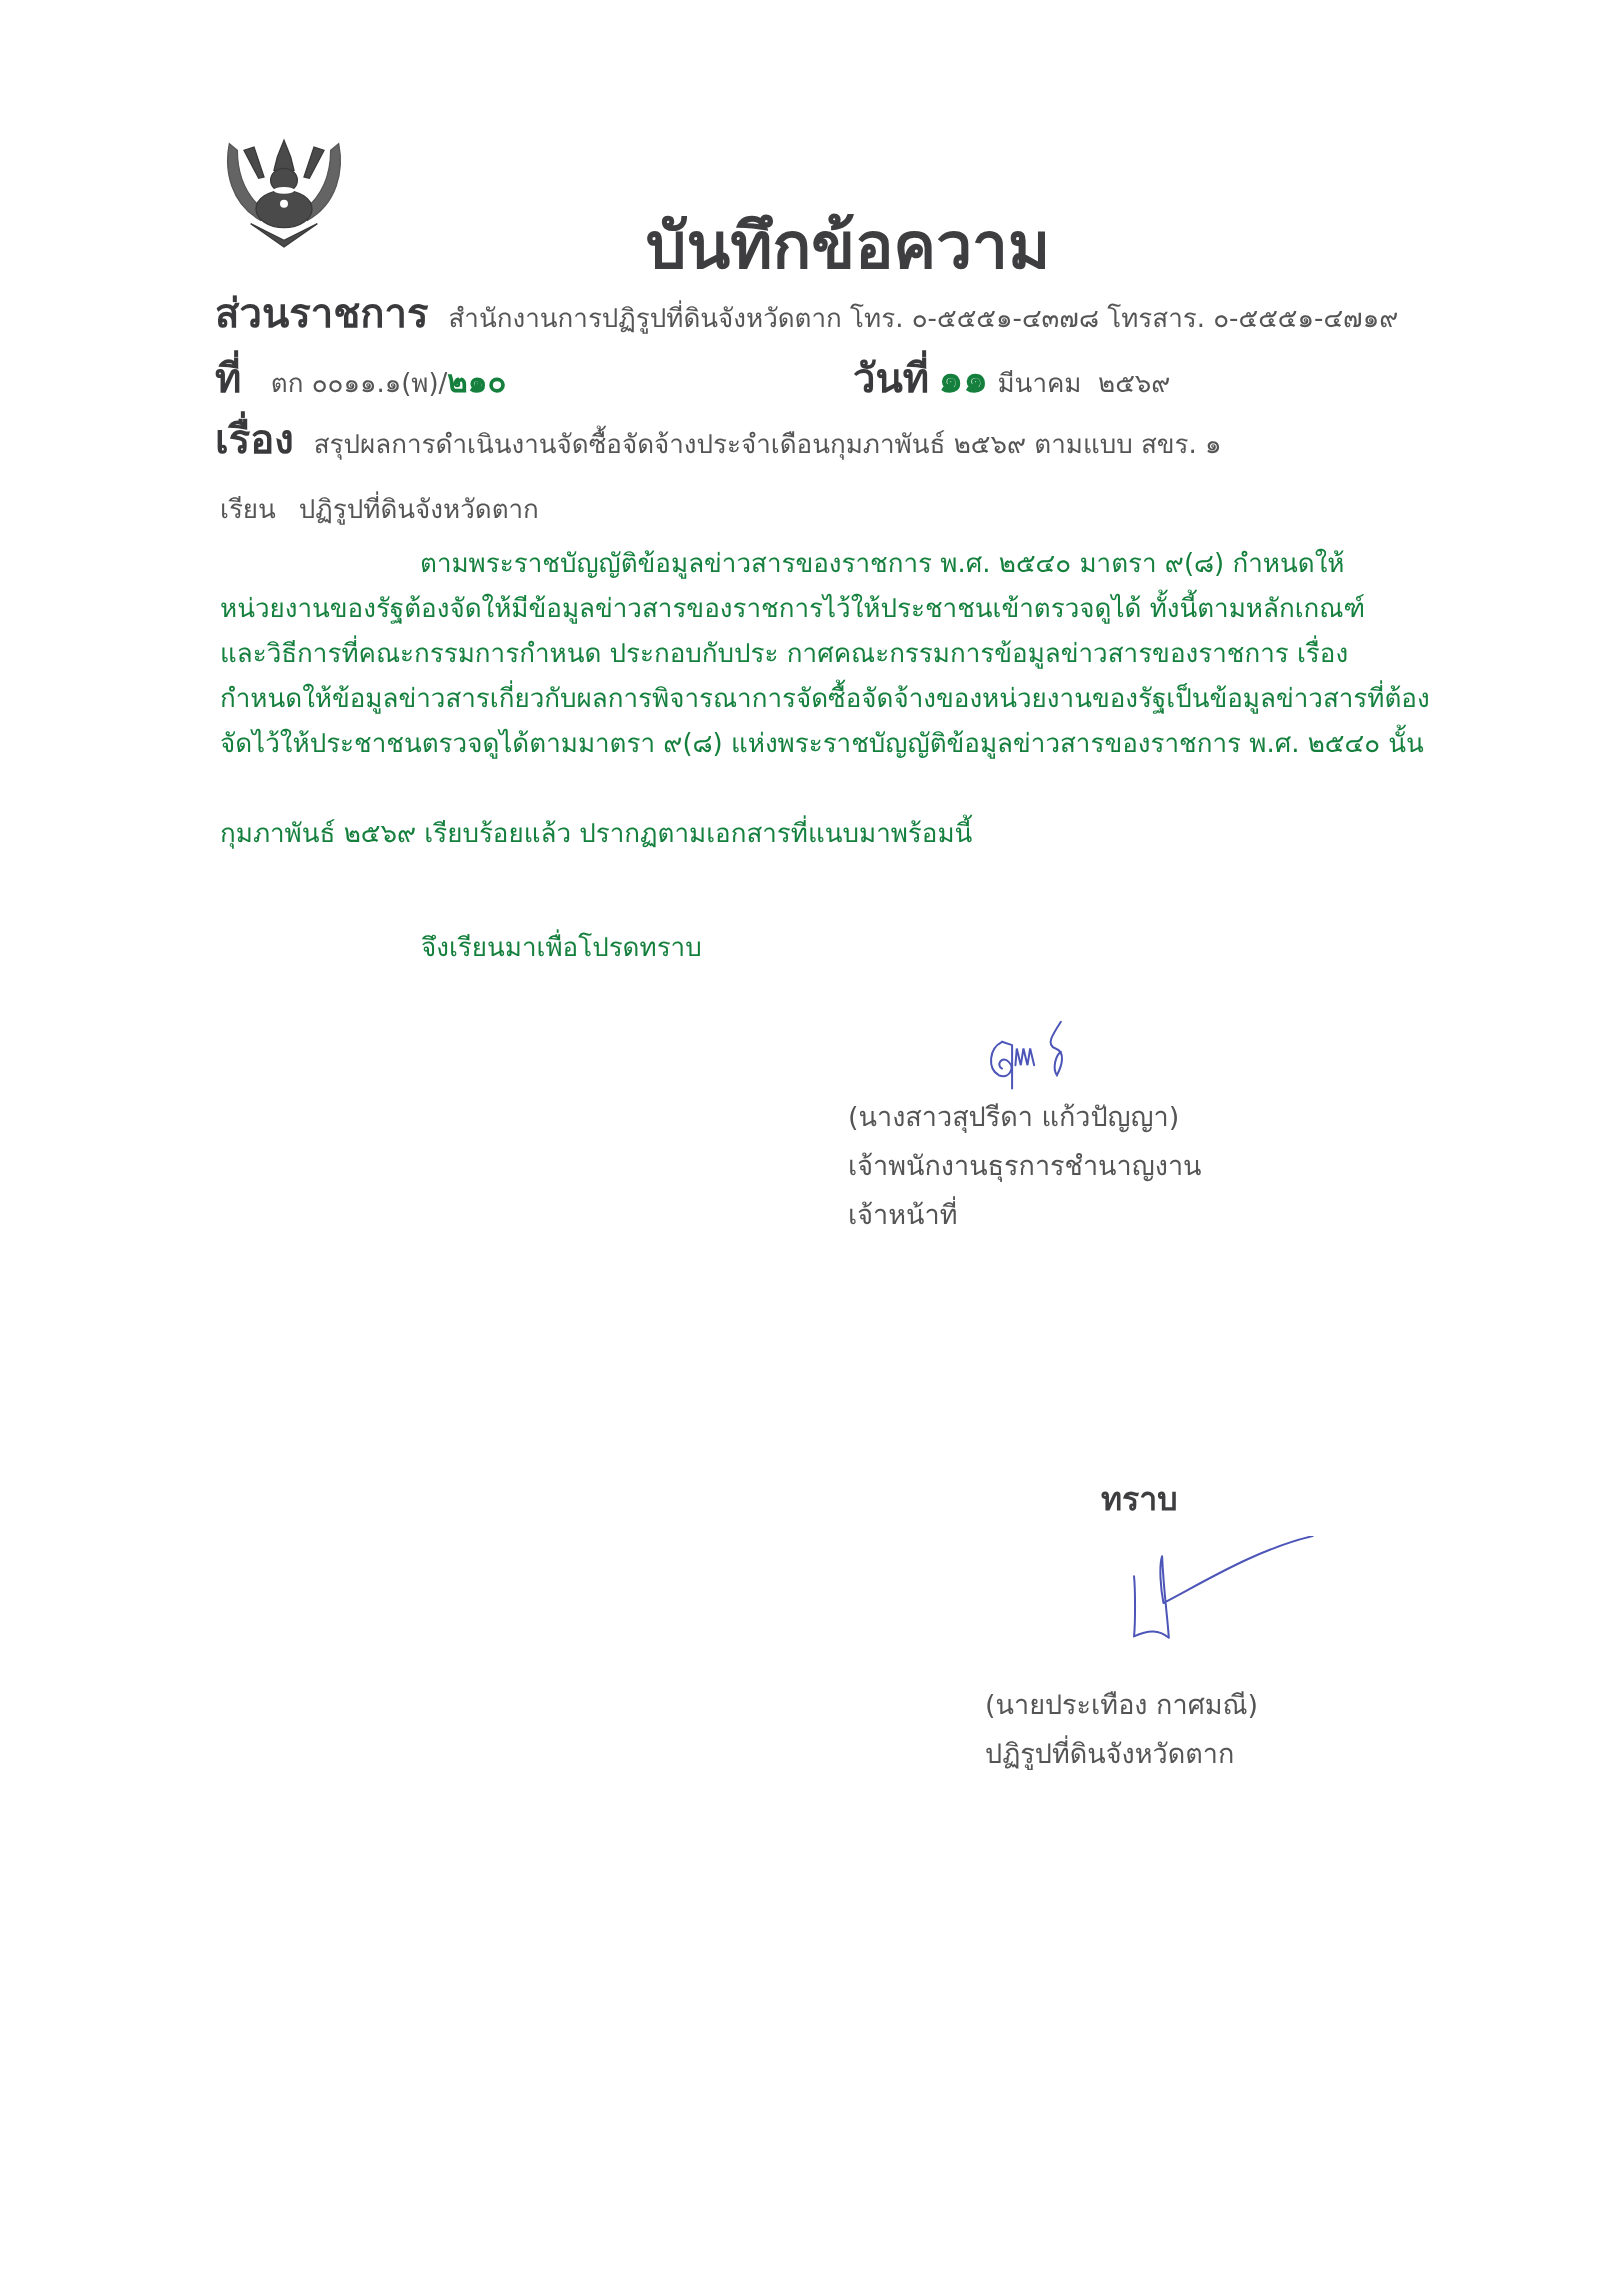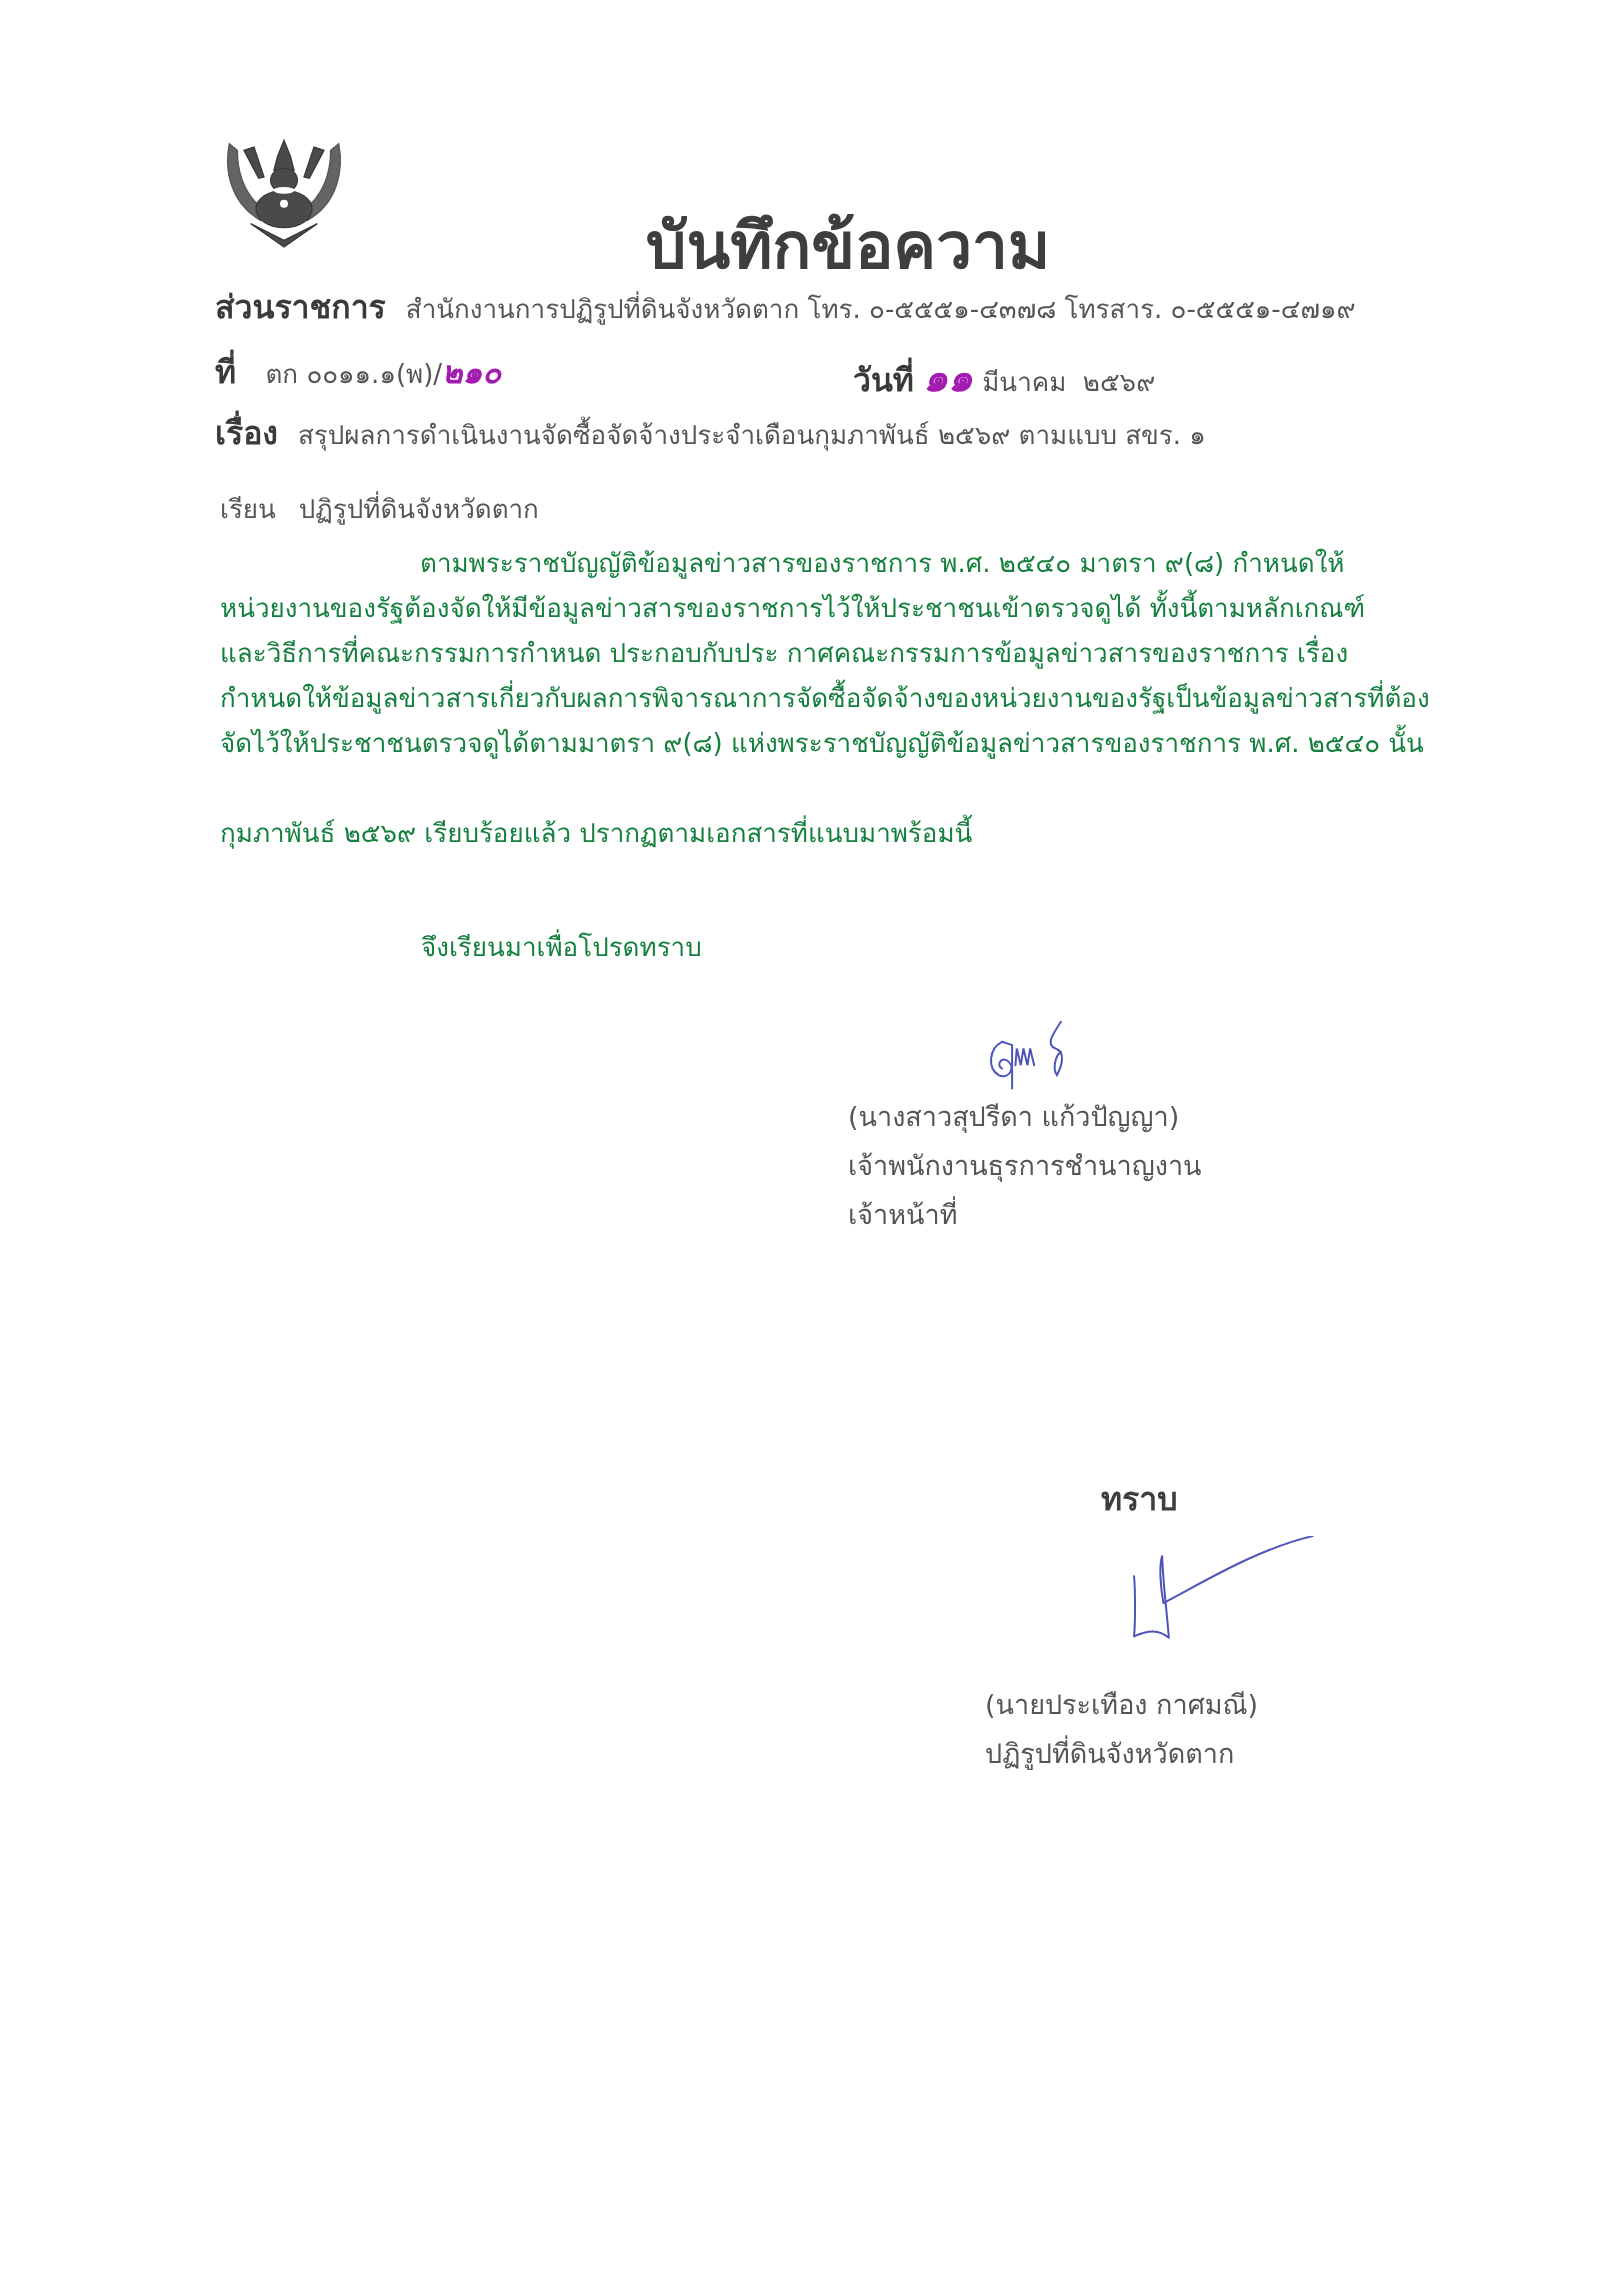--- a/index.html
+++ b/index.html
@@ -3,23 +3,23 @@
   <meta charset="utf-8">
   <style>
     html, body { margin: 0; padding: 0; background: #ffffff; }
     body { width: 1609px; height: 2295px; position: relative; overflow: hidden;
            font-family: "DejaVu Sans", "Liberation Sans", sans-serif; color: #4a4a4a; }
     .abs { position: absolute; white-space: nowrap; }
     .garuda { left: 224px; top: 130px; width: 120px; height: 122px; }
     .title { left: 0; width: 1609px; text-align: center; top: 194px; font-size: 64px;
              font-weight: bold; color: #3e3e40; padding-left: 87px; box-sizing: border-box; }
     .lbl { font-weight: bold; color: #3a3a3c; }
-    .lbl-xl { font-size: 32px; }
+    .lbl-xl { font-size: 40px; }
     .txt { font-size: 26px; color: #555555; }
-    .hand { color: #a21caf; font-family: "DejaVu Serif", serif; font-style: italic; font-weight: bold; }
+    .hand { color: #15803d; font-family: "DejaVu Serif", serif; font-weight: bold; }
     .row { display: flex; align-items: baseline; gap: 20px; }
     .para { font-size: 26px; color: #15803d; line-height: 45px; }
     .sig-block { font-size: 27px; color: #555555; line-height: 49px; }
     .ack { font-size: 32px; font-weight: bold; color: #3e3e40; }
     svg { display: block; }
   </style>
 </head>
 <body>
 
 <div class="abs garuda">

